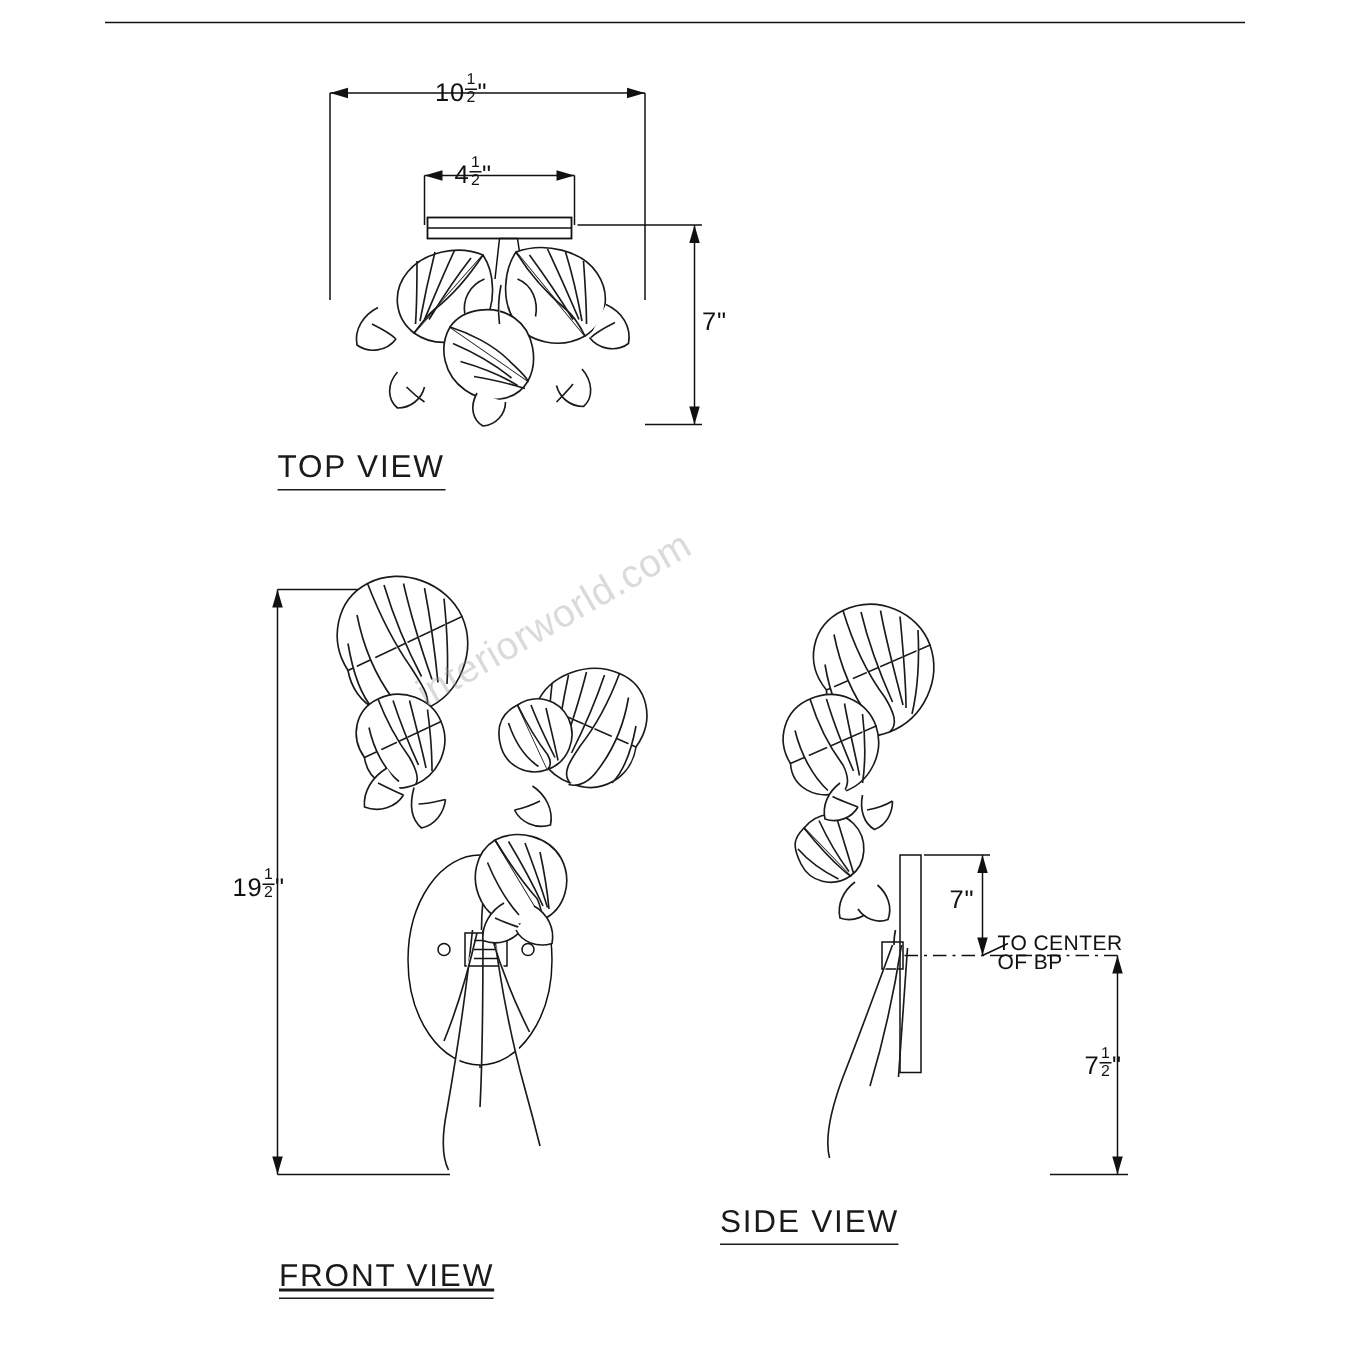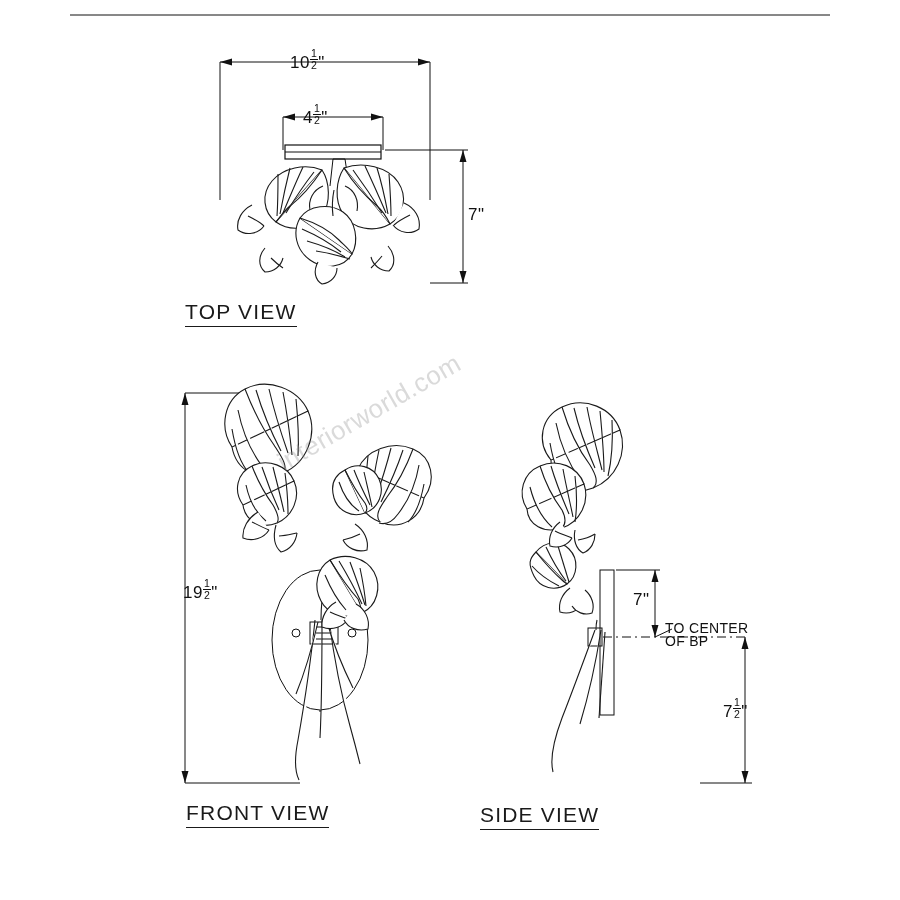--- a/index.html
+++ b/index.html
@@ -321,36 +321,36 @@
   </div>
 
   <div class="dim-text" style="left:303px; top:103px;">
     <span>4</span><span class="frac"><span class="num">1</span><span class="den">2</span></span><span>"</span>
   </div>
 
   <div class="dim-text" style="left:468px; top:205px;">
     <span>7</span><span>"</span>
   </div>
 
-  <div class="dim-text" style="left:155px; top:578px;margin-left:28px;">
+  <div class="dim-text" style="left:155px; top:578px;">
     <span>19</span><span class="frac"><span class="num">1</span><span class="den">2</span></span><span>"</span>
   </div>
 
   <div class="dim-text" style="left:633px; top:590px;">
     <span>7</span><span>"</span>
   </div>
 
   <div class="dim-text" style="left:723px; top:697px;">
     <span>7</span><span class="frac"><span class="num">1</span><span class="den">2</span></span><span>"</span>
   </div>
 
   <div class="dim-text small" style="left:665px; top:622px;">
     <div>TO CENTER</div>
     <div>OF BP</div>
   </div>
 
   <div class="view-label" style="left:185px; top:300px;">TOP VIEW</div>
-  <div class="view-label" style="left:186px; top:801px;">FRONT VIEW</div>
+  <div class="view-label" style="left:186px; top:839px;text-decoration:underline;">FRONT VIEW</div>
   <div class="view-label" style="left:480px; top:803px;">SIDE VIEW</div>
 
   <div class="watermark">interiorworld.com</div>
 
 </div>
 
 </body></html>

